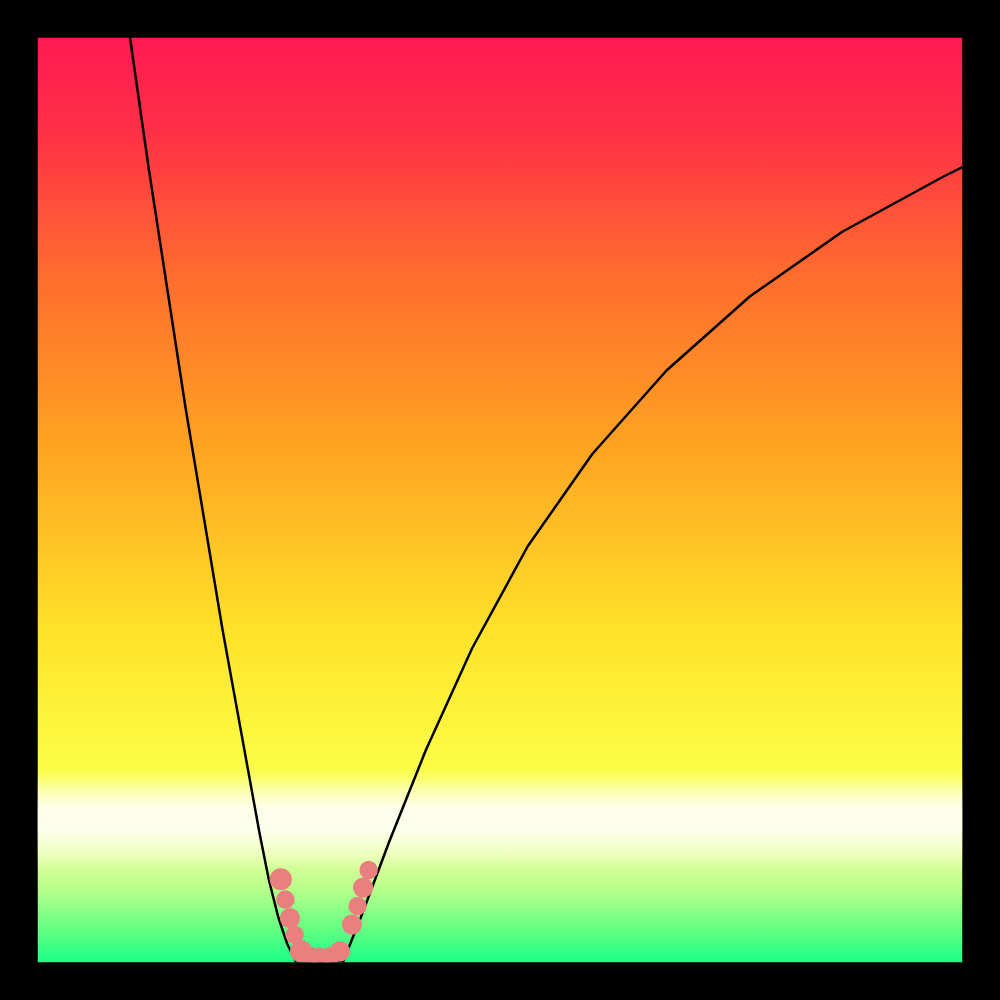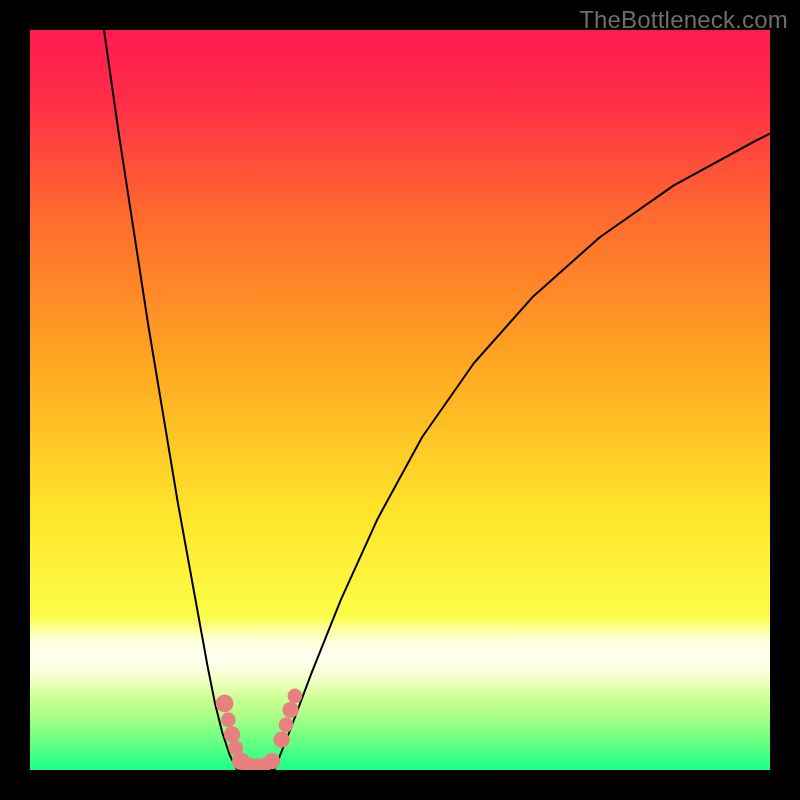--- a/index.html
+++ b/index.html
@@ -74,14 +74,13 @@
           <circle cx="31.700" cy="99.300" r="1.00" class="bead"></circle>
           <circle cx="32.700" cy="98.800" r="1.10" class="bead"></circle>
           <circle cx="34.000" cy="95.900" r="1.10" class="bead"></circle>
           <circle cx="34.600" cy="93.900" r="1.00" class="bead"></circle>
           <circle cx="35.200" cy="91.900" r="1.10" class="bead"></circle>
           <circle cx="35.800" cy="90.000" r="1.00" class="bead"></circle>
         </g>
     </svg>
   </div>
 
-  <div class="watermark">TheBottleneck.com</div>
 </div>
 
 </body></html>

